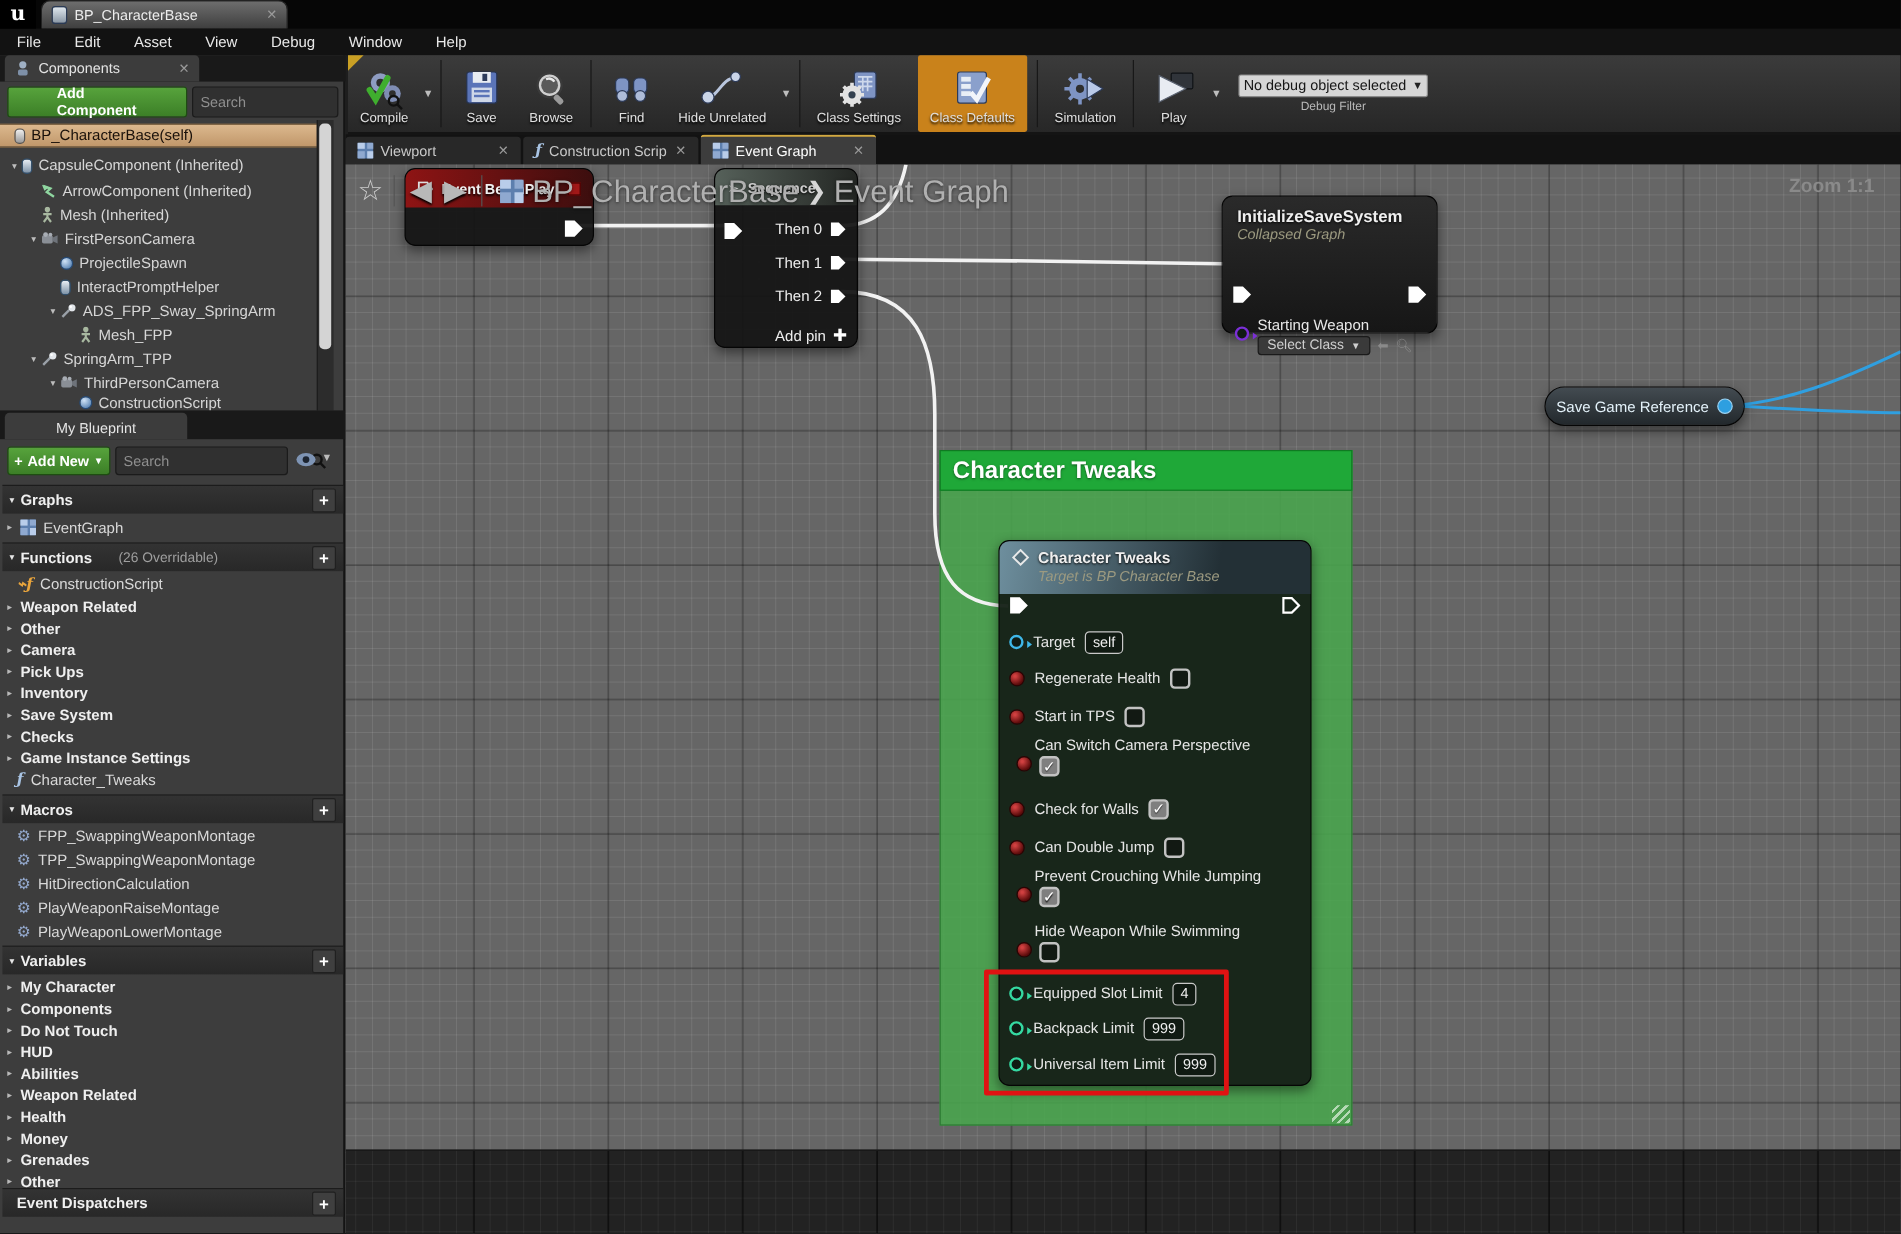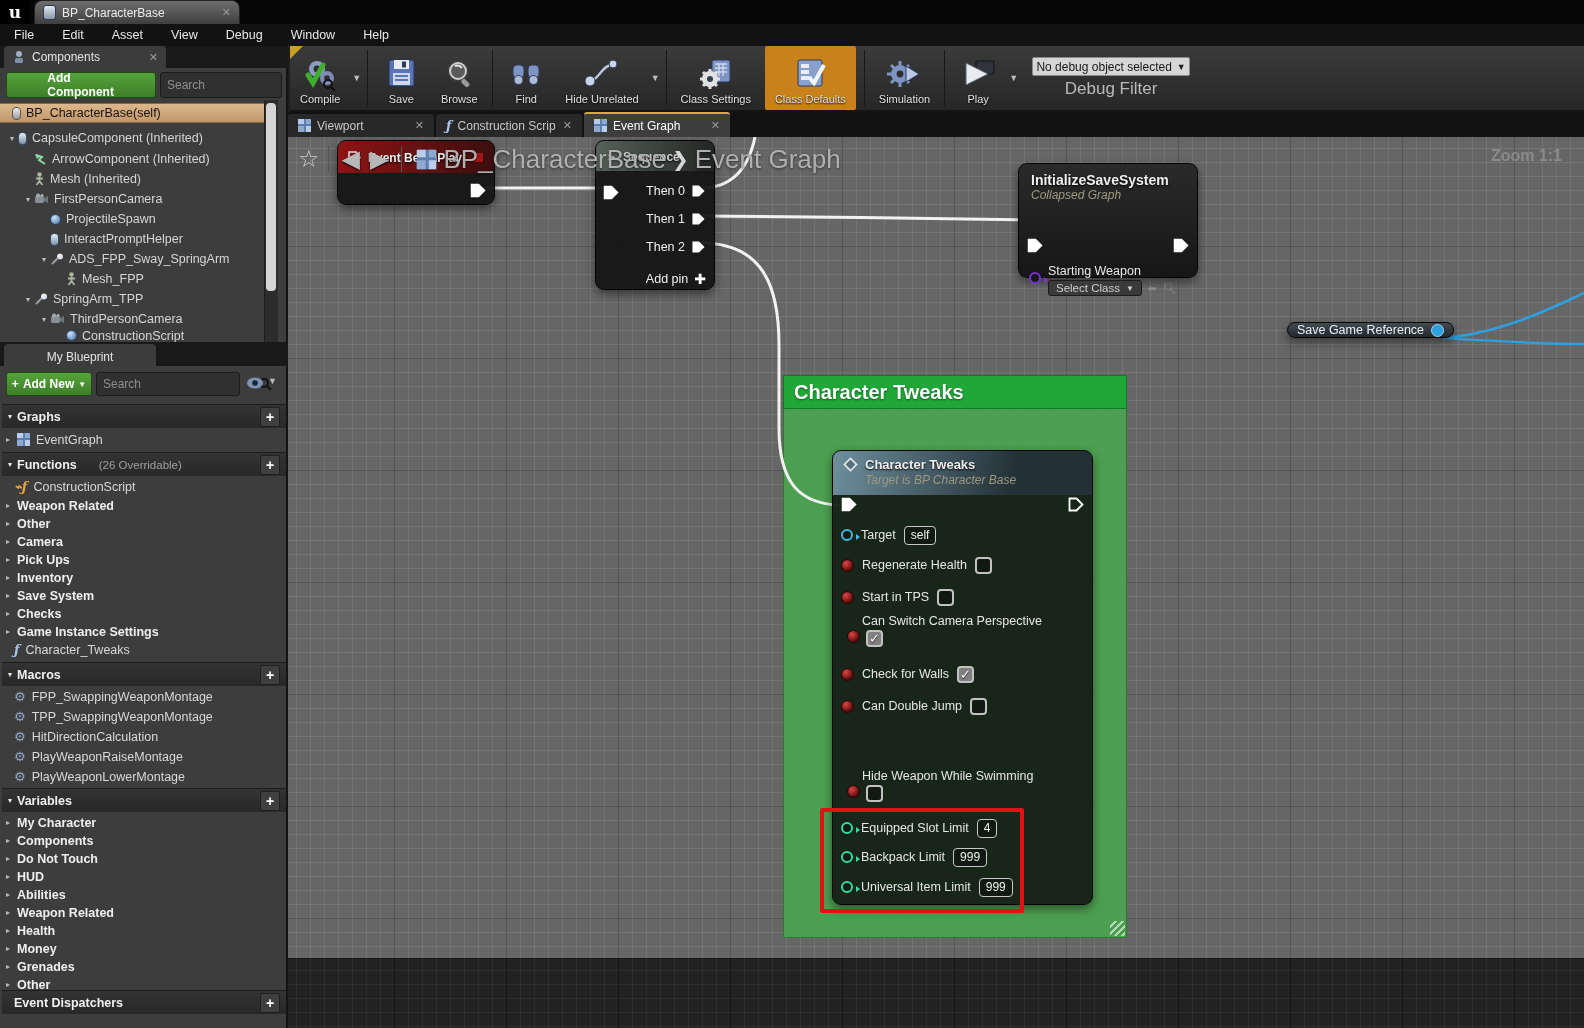--- a/index.html
+++ b/index.html
@@ -38,21 +38,21 @@
     padding:4px 10px 5px; gap:2px; min-width:58px; }
   .tbtn .tlabel { font-size:11px; color:#e0e0e0; text-shadow:0 1px 2px #000; white-space:nowrap; }
   .tbtn svg { display:block; }
   .tsep { width:1px; background:#181818; margin:4px 4px; }
   .tcaret { align-self:center; color:#bdbdbd; font-size:9px; padding:0 2px; }
   .tbtn.active-orange { background:#c9821b; border-radius:2px; margin:0 4px; }
   #debug-filter-block { display:flex; flex-direction:column; justify-content:center; align-items:center; gap:3px; padding:0 12px; }
   #debug-filter { width:158px; height:19px; background:#d6d6d6; border:1px solid #8a8a8a;
     border-radius:2px; color:#161616; font-size:12px; display:flex; align-items:center; justify-content:center; gap:5px; }
   #debug-filter .dcaret { font-size:9px; color:#222; }
-  #debug-filter-label { color:#b9b9b9; font-size:17px; }
+  #debug-filter-label { color:#b9b9b9; font-size:10px; }
 
   
   #left-col { left:0; top:46px; width:288px; height:982px; background:#3d3d3d; border-right:2px solid #141414; }
   .panel-tabs { position:absolute; left:0; width:288px; height:22px; background:#191919; }
   .panel-tab { position:absolute; left:4px; top:0; height:22px; background:#3c3c3c;
     border-radius:4px 4px 0 0; display:flex; align-items:center; gap:6px; padding:0 8px; }
   .panel-tab .plabel { color:#e4e4e4; font-size:12px; }
   .greenbtn { background:linear-gradient(#57a33c,#3c7f27); border:1px solid #1e4c12; border-radius:3px;
     color:#fff; font-weight:bold; font-size:12px; display:flex; align-items:center; justify-content:center; gap:4px; }
   .greenbtn::before { content:"+"; font-weight:bold; }
@@ -712,21 +712,21 @@
               <span>Select Class</span>
               <span style="font-size:8px;">▼</span>
             </span>
             <span class="mini-ico">⬅</span>
             <span class="mini-ico">🔍︎</span>
           </div>
         </div>
       </div>
     </div>
 
-    <div class="node" style="left:999px; top:185px; width:167px; height:16px; border-radius:17px; background:linear-gradient(#434b51,#22282c); display:flex; align-items:center; justify-content:center; gap:7px;">
+    <div class="node" style="left:999px; top:185px; width:167px; height:33px; border-radius:17px; background:linear-gradient(#434b51,#22282c); display:flex; align-items:center; justify-content:center; gap:7px;">
       <span style="color:#e4f2fa; font-size:12.5px;">Save Game Reference</span>
       <span style="width:13px; height:13px; border-radius:50%; background:#2e9fe0; border:1px solid #9dd3f2;"></span>
     </div>
 
     <div class="node" style="left:544px; top:313px; width:261px; height:455px; background:rgba(22,33,24,.96);">
       <div class="nhead" style="background:linear-gradient(100deg,#6e8f9e,#233036 70%); height:44px; align-items:flex-start; flex-direction:column; gap:1px; padding-top:6px;">
         <div style="display:flex; align-items:center; gap:7px;">
           <svg width="15" height="15" viewBox="0 0 15 15">
             <rect x="3.2" y="3.2" width="8.6" height="8.6" transform="rotate(45 7.5 7.5)" fill="#56707c" stroke="#e8e8e8" stroke-width="1.6"></rect>
           </svg>
@@ -765,20 +765,27 @@
       </div>
       <div class="tw-row" style="top:212px;">
         <span class="pin-bool"></span>
         <span>Check for Walls</span>
         <span class="cbx checked"></span>
       </div>
       <div class="tw-row" style="top:244px;">
         <span class="pin-bool"></span>
         <span>Can Double Jump</span>
         <span class="cbx"></span>
+      </div>
+      <div class="tw-wrap" style="top:272px;">
+        <span class="pin-bool wpin"></span>
+        <div class="wl">Prevent Crouching While Jumping</div>
+        <div class="wc">
+            <span class="cbx checked"></span>
+          </div>
       </div>
       <div class="tw-wrap" style="top:318px;">
         <span class="pin-bool wpin"></span>
         <div class="wl">Hide Weapon While Swimming</div>
         <div class="wc">
             <span class="cbx"></span>
           </div>
       </div>
       <div class="tw-row" style="top:366px;">
         <span class="dpin pin-int"></span>

